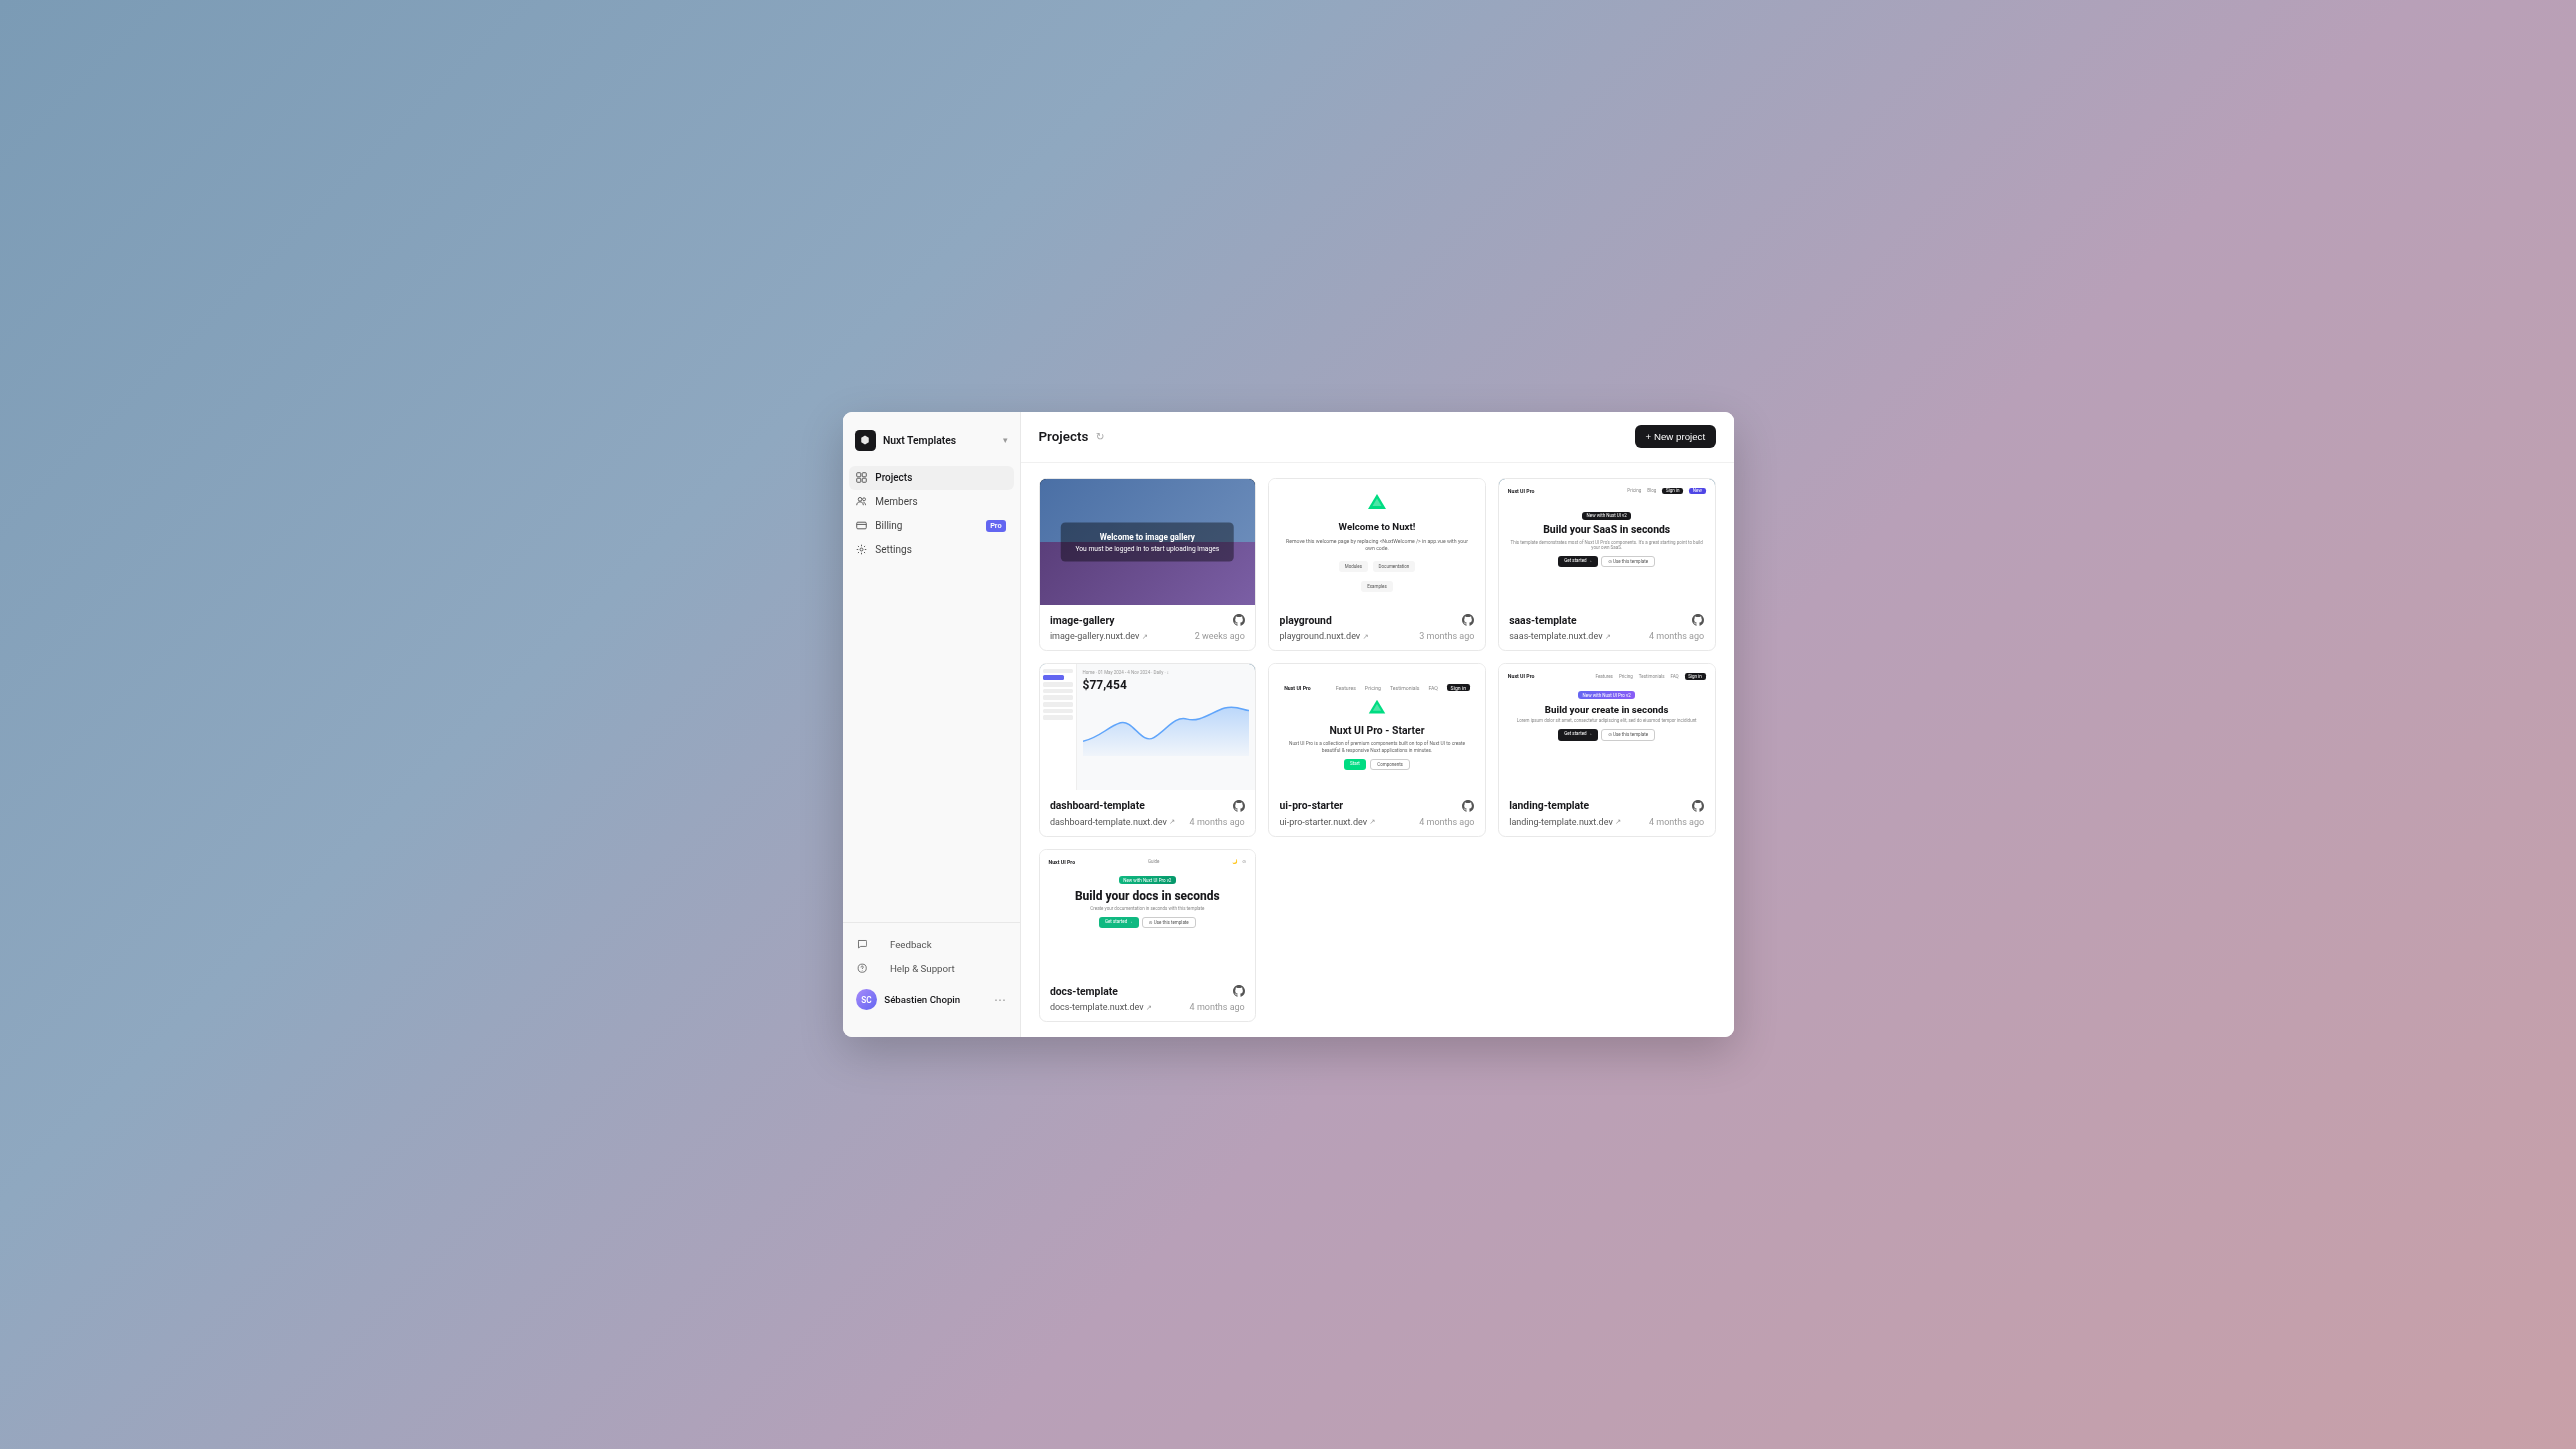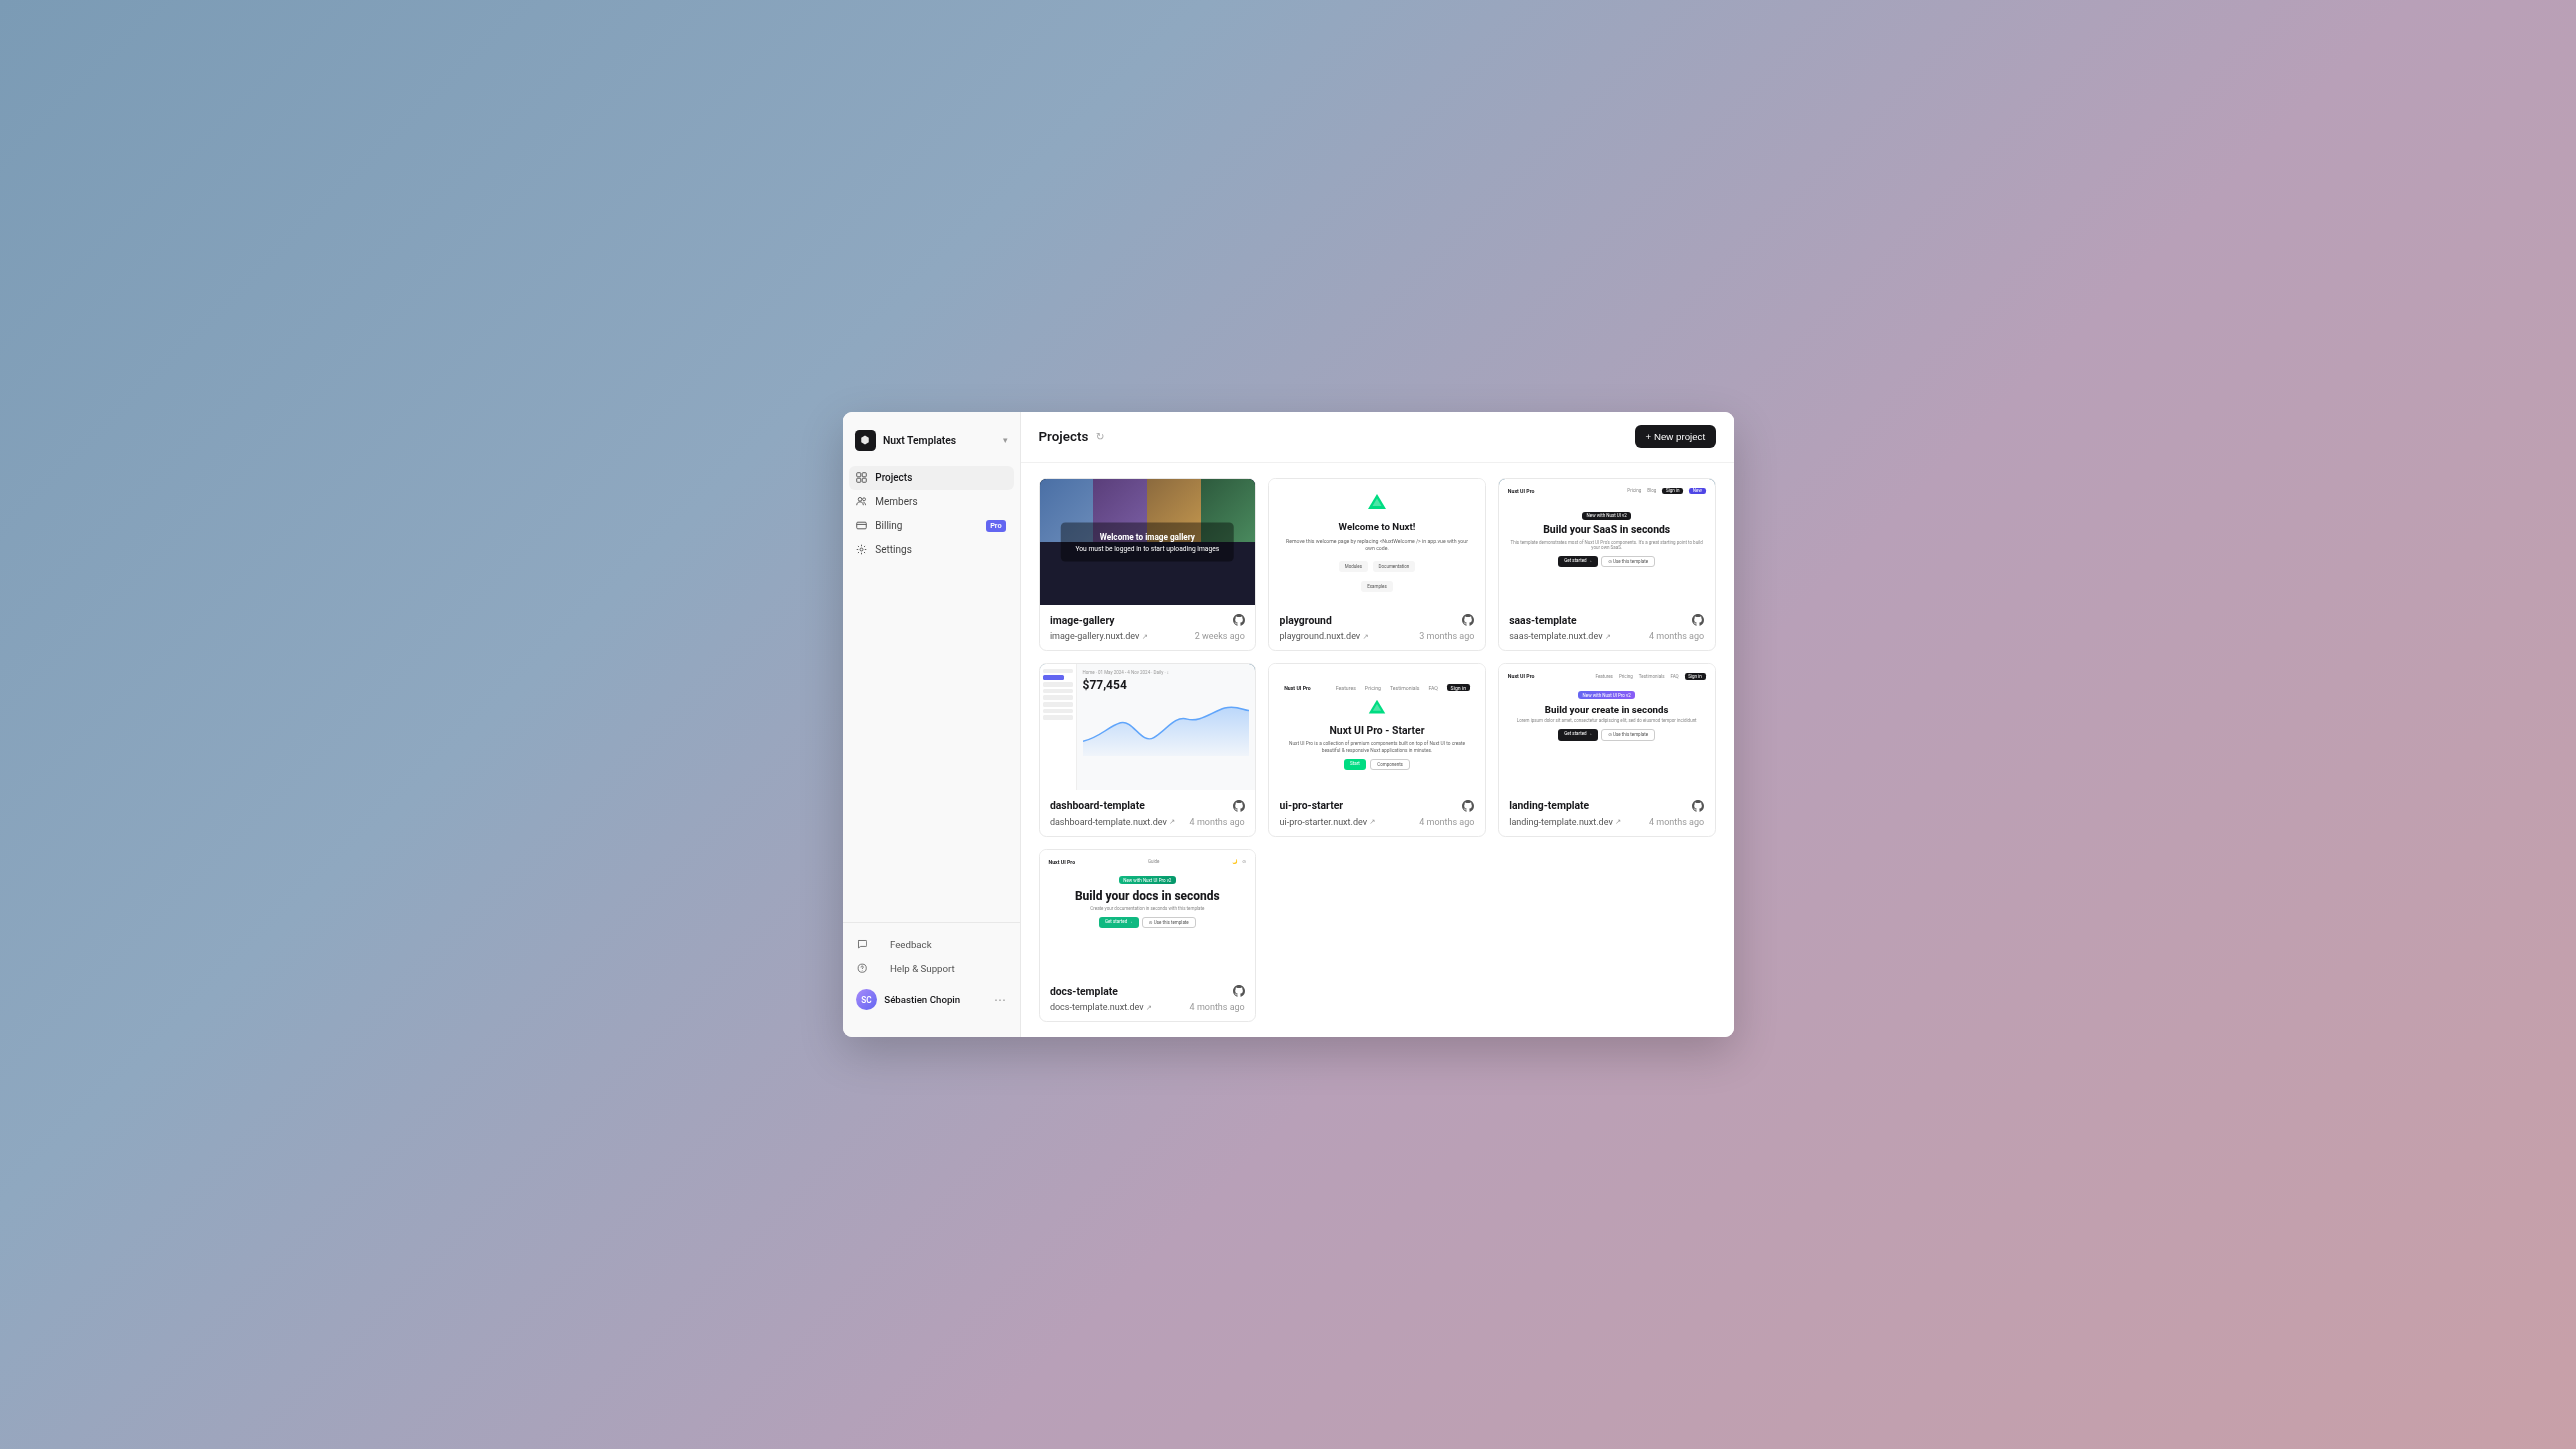--- a/index.html
+++ b/index.html
@@ -211,21 +211,21 @@
       height: 126px;
       background: #0c4a6e;
       overflow: hidden;
       position: relative;
     }
     
     .preview-image-gallery {
       width: 100%;
       height: 100%;
       display: grid;
-      grid-template-columns: 1fr 1fr 1fr 1fr;
+      grid-template-columns: 1fr;
       grid-template-rows: 1fr 1fr;
       gap: 0;
       background: #1a1a2e;
       position: relative;
     }
     .preview-image-gallery .overlay-text {
       position: absolute;
       top: 50%;
       left: 50%;
       transform: translate(-50%, -50%);

